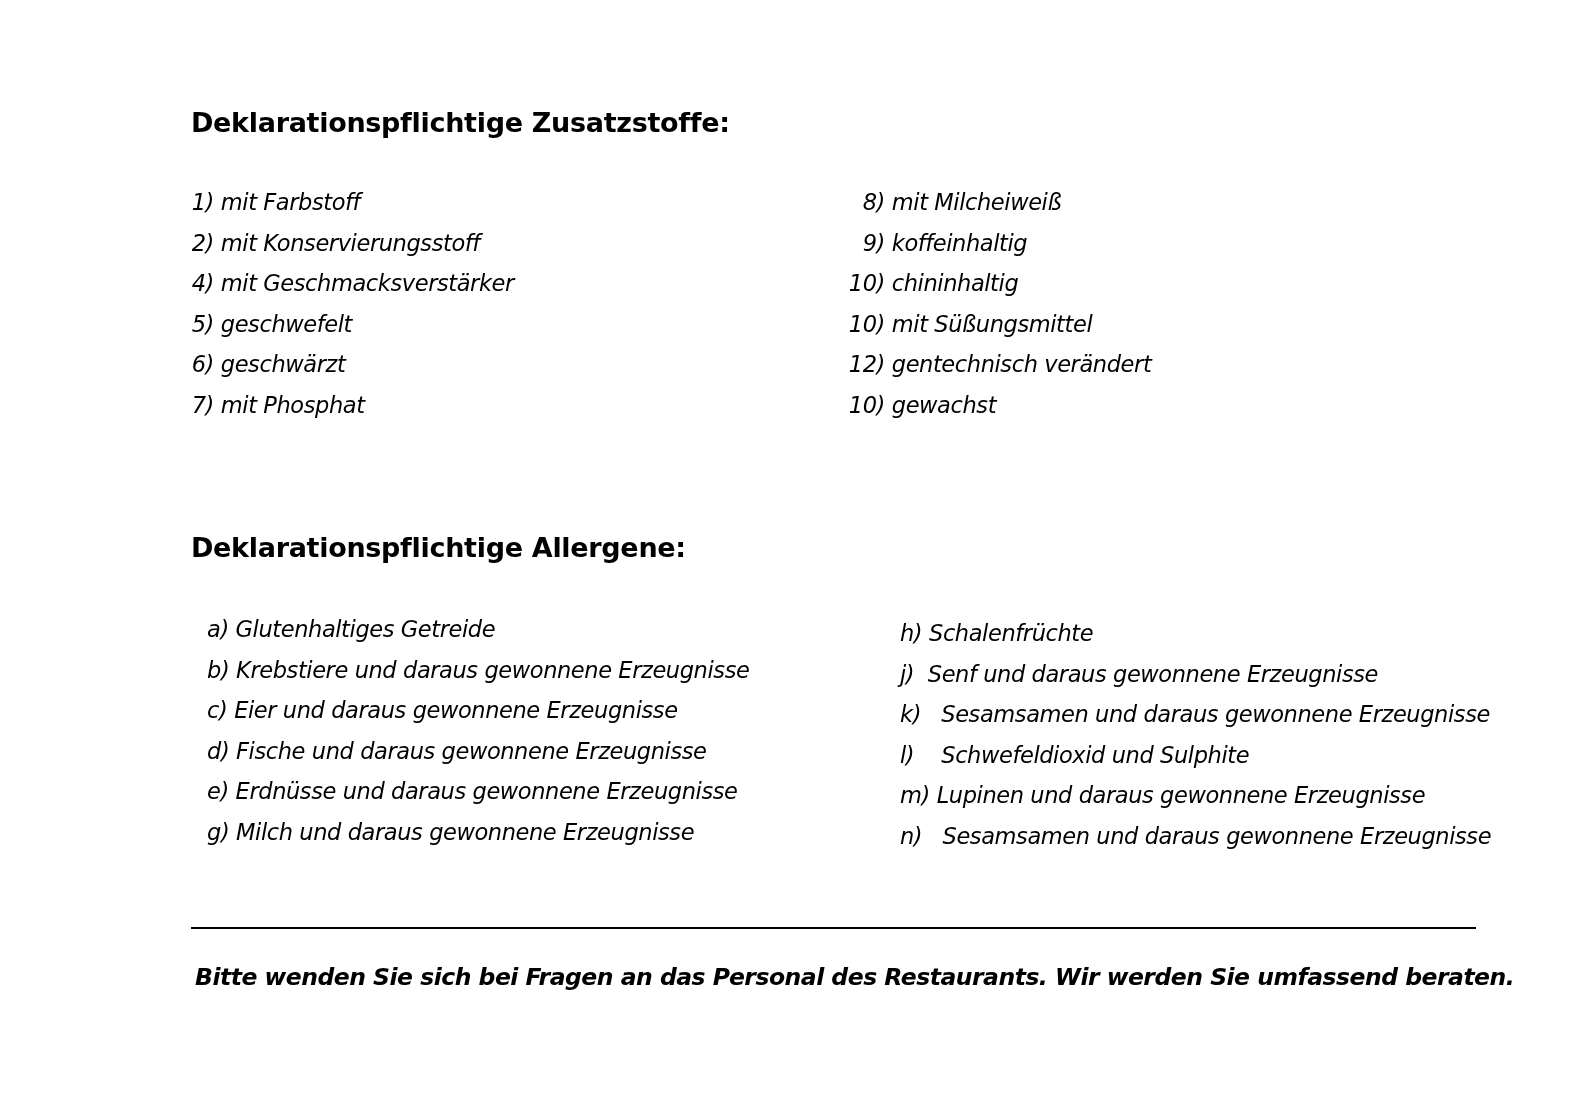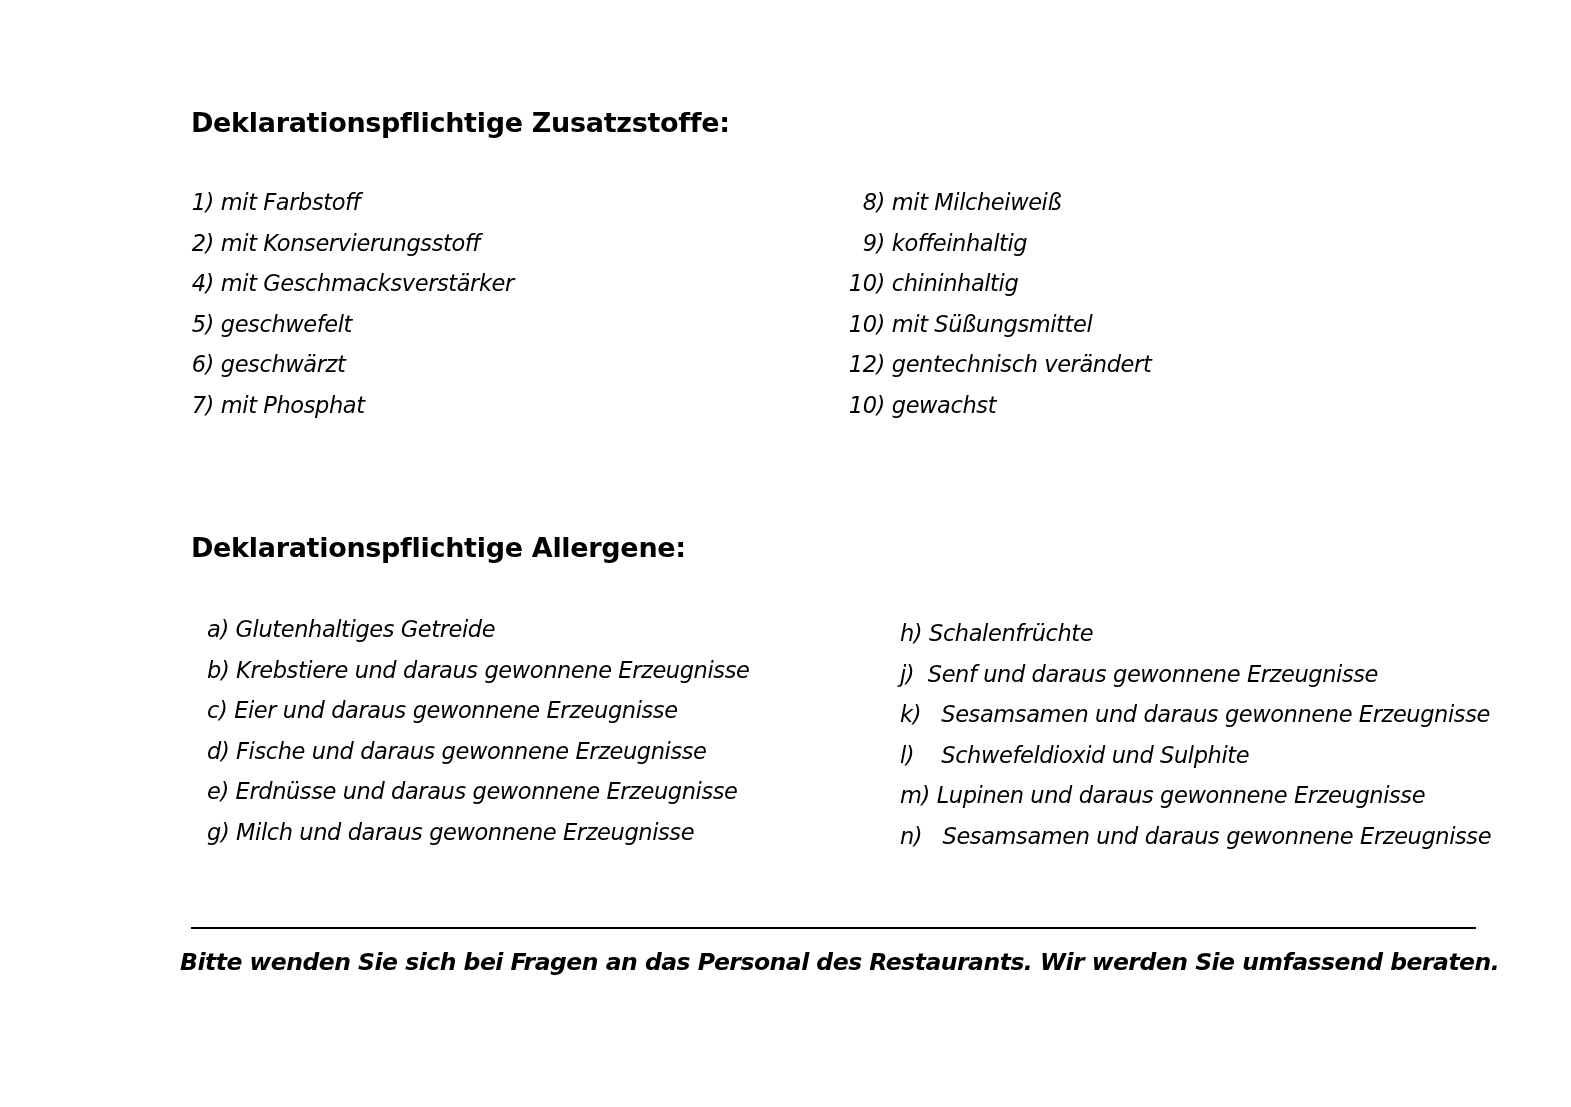--- a/index.html
+++ b/index.html
@@ -9,21 +9,21 @@
                letter-spacing: -0.3px; margin: 0; }
     .list { position: absolute; margin: 8px; padding: 0; list-style: none; font-size: 22.5px; letter-spacing: -0.4px; font-style: italic; }
     .list li { height: 40.6px; line-height: 40.6px; white-space: pre; }
     .num { display: inline-block; text-align: right; }
     .add-left .num { width: 36px; }
     .add-right .num { width: 43px; }
     .al .num { display: inline; }
     .rule { position: absolute; left: 191px; top: 927px; width: 1285px; height: 0;
             border-top: 2px solid #000; }
     .footer { position: absolute; left: 180px; top: 948px; font-size: 23.5px; font-weight: bold;
-              font-style: italic; letter-spacing: -0.5px; white-space: nowrap; margin: 0; }
+              font-style: italic; letter-spacing: -0.5px; white-space: nowrap; margin: 15px; }
   </style>
 </head>
 <body>
 
 <h2 class="heading" style="top:107px">Deklarationspflichtige Zusatzstoffe:</h2>
 
 <ul class="list add-left" style="left:170px; top:174px">
   <li><span class="num">1)</span> <span>mit Farbstoff</span></li>
   <li><span class="num">2)</span> <span>mit Konservierungsstoff</span></li>
   <li><span class="num">4)</span> <span>mit Geschmacksverstärker</span></li>

